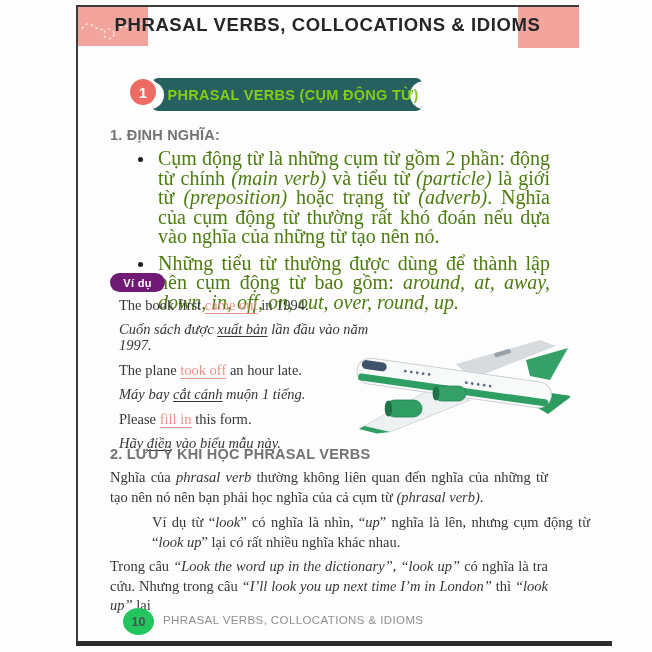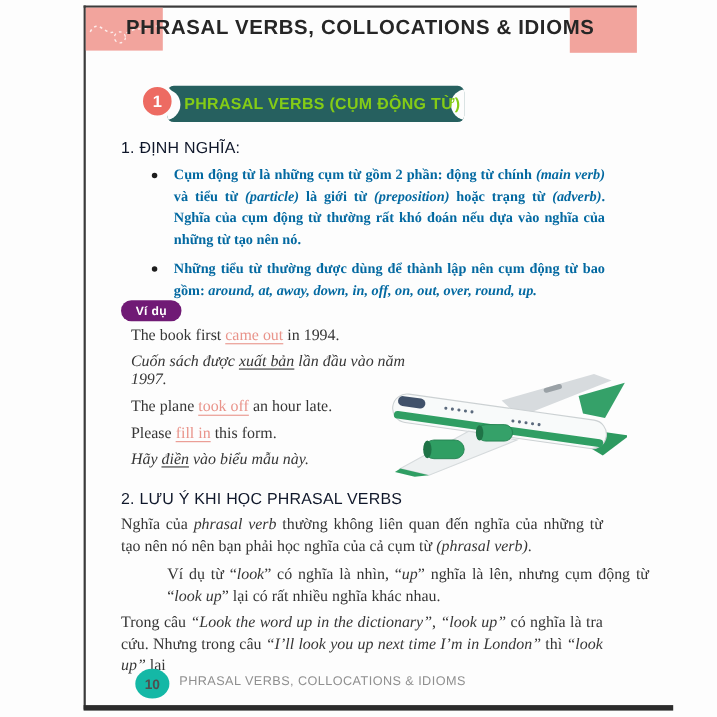--- a/index.html
+++ b/index.html
@@ -39,30 +39,30 @@
     color:#84cc16; letter-spacing:0.3px; white-space:nowrap; position:relative; z-index:2;
   }
   .banner-number {
     position:absolute; left:127px; top:76px; width:32px; height:32px; border-radius:50%;
     background:#ed6b62; border:3px solid #fdfdfd; color:#ffffff;
     display:flex; align-items:center; justify-content:center;
     font-family:"Liberation Sans", sans-serif; font-weight:bold; font-size:15px; z-index:3;
   }
 
   .h-red {
-    position:absolute; font-family:"Liberation Sans", sans-serif; font-weight:normal;
-    font-size:14.5px; color:#0f172a; letter-spacing:0.2px; white-space:nowrap;
+    position:absolute; font-family:"Liberation Sans", sans-serif; font-weight:bold;
+    font-size:14.5px; color:#737373; letter-spacing:0.2px; white-space:nowrap;
   }
   .h-def  { left:110px; top:127px; }
   .h-note { left:110px; top:446px;text-align:right; }
 
   .bullets { position:absolute; left:138px; top:149px; width:412px; }
   .bullet-row { display:flex; margin-bottom:7px; }
   .dot { width:5px; height:5px; border-radius:50%; background:#1d1d1d; margin:8px 15px 0 0; flex:none; }
-  .bullet-text { font-size:13px; line-height:19.5px; text-align:justify; color:#0369a1;font-weight:bold; }
+  .bullet-text { font-size:20px; line-height:19.5px; text-align:justify; color:#4d7c0f; }
   .it { font-style:italic; }
 
   .badge {
     position:absolute; left:110px; top:273px; width:55px; height:19px;
     background:#701a75; border-radius:10px; color:#ffffff;
     font-family:"Liberation Sans", sans-serif; font-weight:bold; font-size:11px;
     display:flex; align-items:center; justify-content:center; letter-spacing:0.3px;
   }
 
   .examples { position:absolute; left:119px; top:297px; width:270px; font-size:14.5px; }
@@ -76,21 +76,21 @@
   .para {
     position:absolute; left:110px; width:438px; font-size:14.5px; line-height:19.5px;
     text-align:justify; color:#363636;
   }
   .p1 { top:468px; }
   .p2 { top:513px;margin-left:42px; }
   .p3 { top:557px; }
 
   .footer-num {
     position:absolute; left:123px; top:608px; width:31px; height:27px;
-    background:#14b8a6; border-radius:50%;
+    background:#22c55e; border-radius:50%;
     display:flex; align-items:center; justify-content:center;
     font-family:"Liberation Sans", sans-serif; font-weight:bold; font-size:12.5px; color:#4f4f4f;
   }
   .footer-label {
     position:absolute; left:163px; top:614px;
     font-family:"Liberation Sans", sans-serif; font-size:11.5px; color:#8f8f8f; letter-spacing:0.4px;
   }
 </style>
 </head>
 <body>
@@ -128,20 +128,21 @@
       <span class="bullet-text"><span>Những tiểu từ thường được dùng để thành lập nên cụm động từ bao gồm: </span><span class="it">around, at, away, down, in, off, on, out, over, round, up.</span></span>
     </div>
   </div>
 
   <div class="badge">Ví dụ</div>
 
   <div class="examples">
     <p class="ex-en"><span>The book first </span><span class="phrase-en">came out</span><span> in 1994.</span></p>
     <p class="ex-vi"><span>Cuốn sách được </span><span class="phrase-vi">xuất bản</span><span> lần đầu vào năm 1997.</span></p>
     <p class="ex-en"><span>The plane </span><span class="phrase-en">took off</span><span> an hour late.</span></p>
+    <p class="ex-vi"><span>Máy bay </span><span class="phrase-vi">cắt cánh</span><span> muộn 1 tiếng.</span></p>
     <p class="ex-en"><span>Please </span><span class="phrase-en">fill in</span><span> this form.</span></p>
     <p class="ex-vi"><span>Hãy </span><span class="phrase-vi">điền</span><span> vào biểu mẫu này.</span></p>
   </div>
 
   <svg class="plane" viewBox="0 0 226 102">
 
     <polygon points="112,30 196,6 212,12 128,45" fill="#d7dbde"></polygon>
     <rect x="150" y="17" width="17" height="4.5" rx="2.2" fill="#9aa1a6" transform="rotate(-16 158 19)"></rect>
 
     <polygon points="182,26 224,14 206,46 186,42" fill="#35a169"></polygon>

